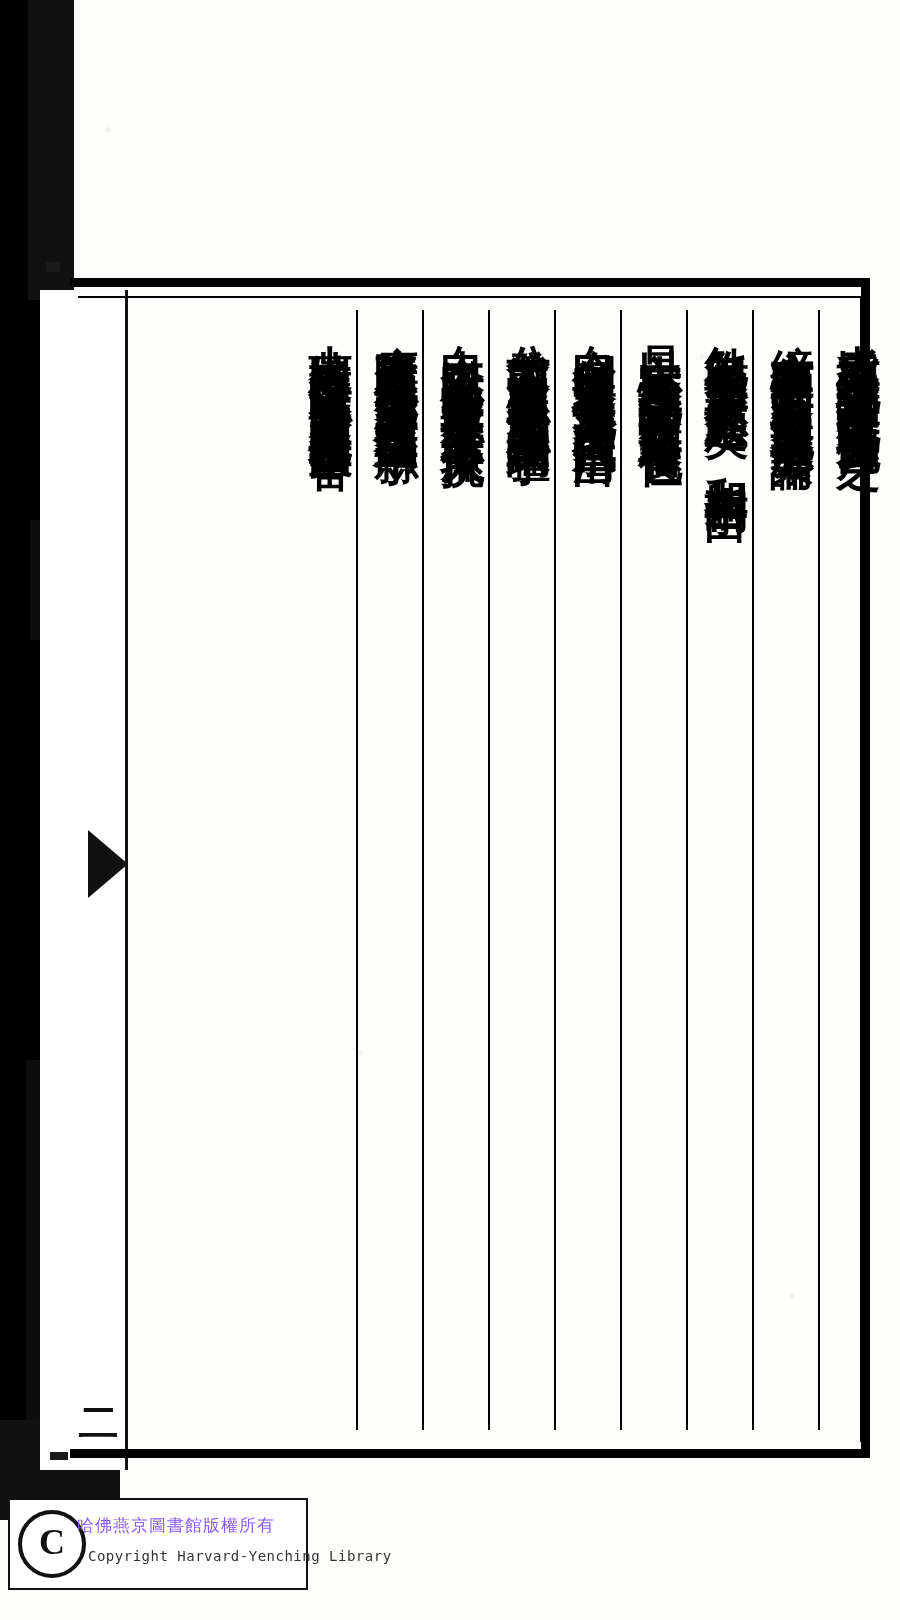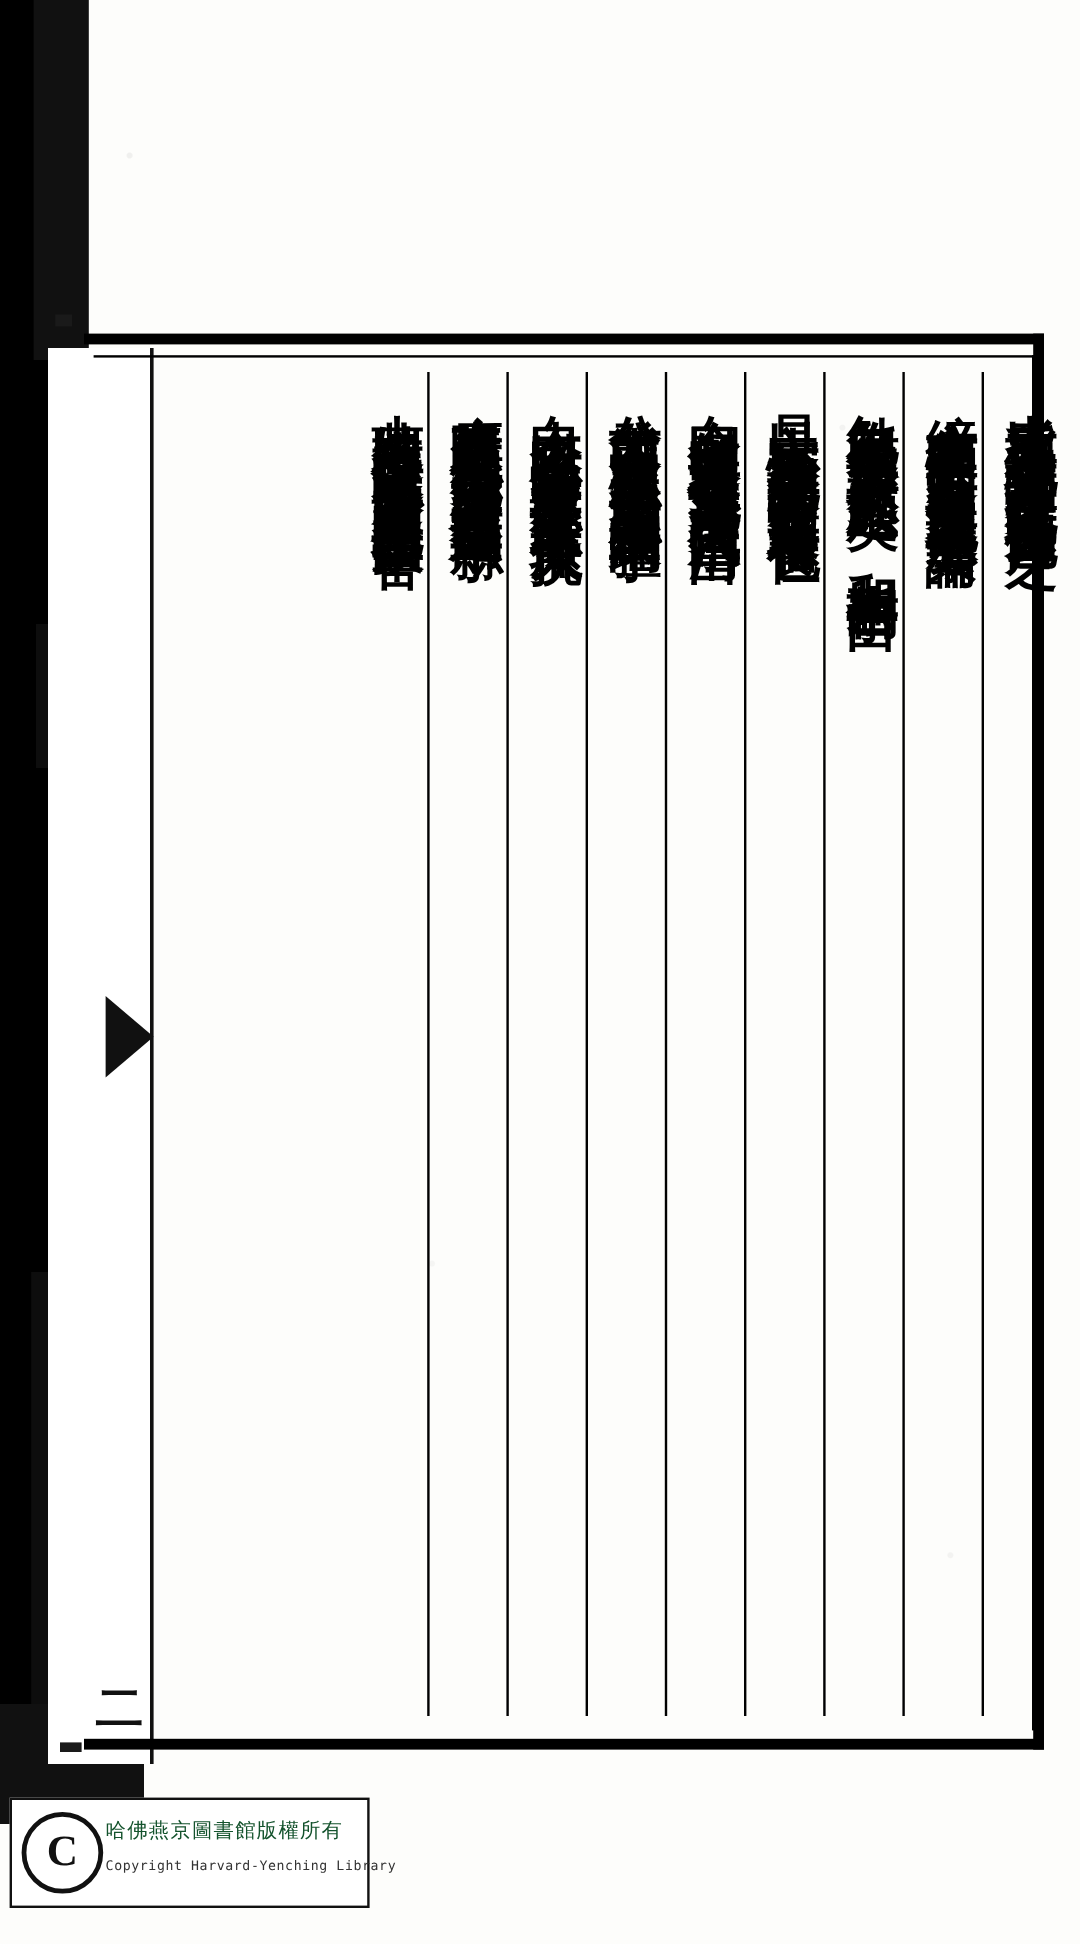--- a/index.html
+++ b/index.html
@@ -194,33 +194,33 @@
     border-radius: 50%;
     color: #111;
     font-size: 36px;
     font-weight: 700;
     text-align: center;
     line-height: 56px;
     font-family: "Liberation Serif", serif;
   }
   .stamp-cn {
     position: absolute;
-    left: 78px;
+    left: 67px;
     top: 14px;
     font-size: 17px;
-    color: #14532d;
+    color: #8b5cf6;
     letter-spacing: 1px;
     font-family: "DejaVu Sans", sans-serif;
     white-space: nowrap;
   }
   .stamp-en {
     position: absolute;
     left: 78px;
     top: 48px;
-    font-size: 11px;
+    font-size: 14px;
     color: #333;
     letter-spacing: 0.5px;
     font-family: "DejaVu Sans Mono", monospace;
     white-space: nowrap;
   }
 
   
   .edge-speck {
     position: absolute;
     background: #1a1a1a;

